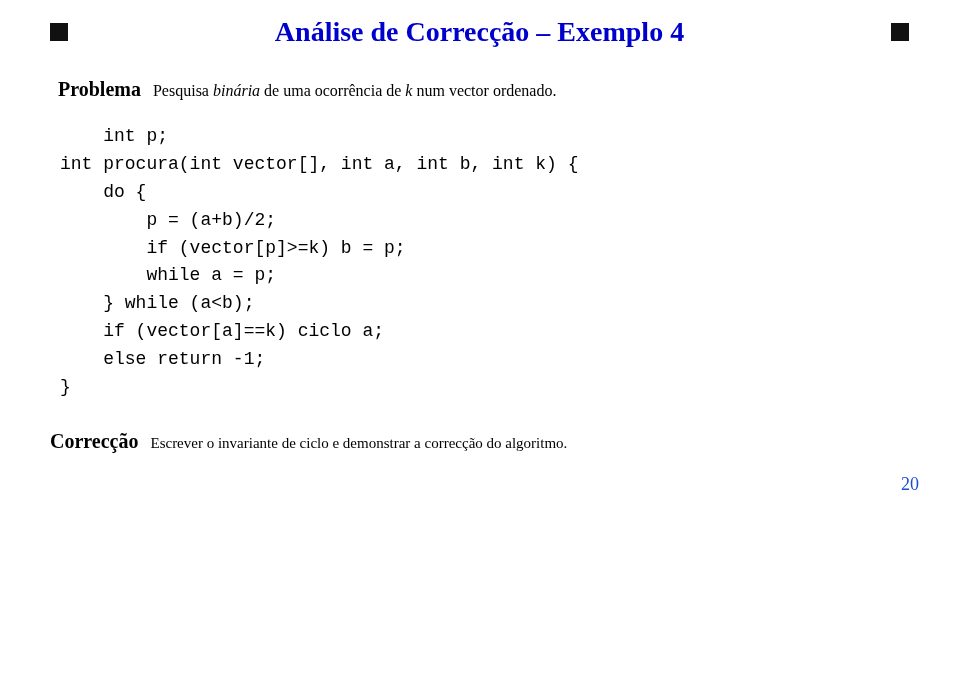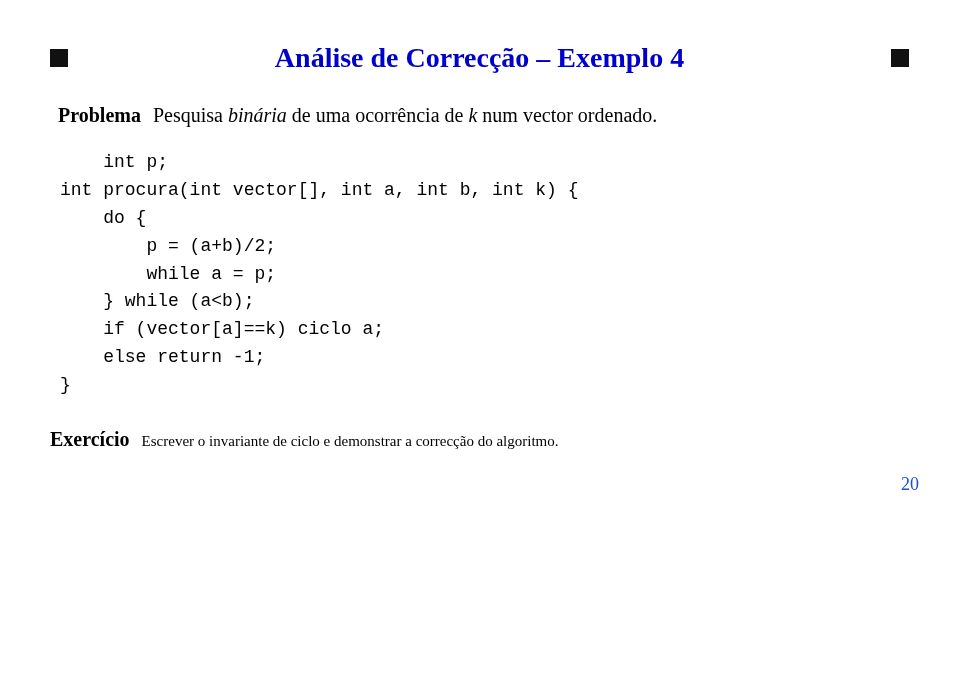--- a/index.html
+++ b/index.html
@@ -13,21 +13,21 @@
       height: 683px;
       background: #ffffff;
       font-family: 'Times New Roman', Times, serif;
       position: relative;
       overflow: hidden;
     }
 
     .page {
       width: 959px;
       height: 513px;
-      padding: 42px 50px 30px 50px;
+      padding: 16px 50px 30px 50px;
       position: relative;
     }
 
     .header {
       display: flex;
       align-items: center;
       justify-content: center;
       margin-bottom: 30px;
       position: relative;
     }
@@ -63,21 +63,21 @@
     }
 
     .problem-label {
       font-weight: bold;
       margin-right: 12px;
       font-size: 20px;
       margin-left: 8px;
     }
 
     .problem-text {
-      font-size: 20px;
+      font-size: 16px;
     }
 
     .problem-text em {
       font-style: italic;
     }
 
     .code-block {
       font-family: 'Courier New', Courier, monospace;
       font-size: 18px;
       line-height: 1.55;
@@ -132,27 +132,28 @@
     <span class="problem-text">
       Pesquisa <em>binária</em> de uma ocorrência de <em>k</em> num vector ordenado.
     </span>
   </div>
 
   <div class="code-block">
     <span class="code-line">    int p;</span>
     <span class="code-line">int procura(int vector[], int a, int b, int k) {</span>
     <span class="code-line">    do {</span>
     <span class="code-line">        p = (a+b)/2;</span>
+    <span class="code-line">        if (vector[p]&gt;=k) b = p;</span>
     <span class="code-line">        while a = p;</span>
     <span class="code-line">    } while (a&lt;b);</span>
     <span class="code-line">    if (vector[a]==k) ciclo a;</span>
     <span class="code-line">    else return -1;</span>
     <span class="code-line">}</span>
   </div>
 
   <div class="exercise-section">
-    <span class="exercise-label">Exercício</span>
+    <span class="exercise-label">Correcção</span>
     <span class="exercise-text">Escrever o invariante de ciclo e demonstrar a correcção do algoritmo.</span>
   </div>
 
   <div class="page-number">20</div>
 
 </div>
 
 </body></html>

